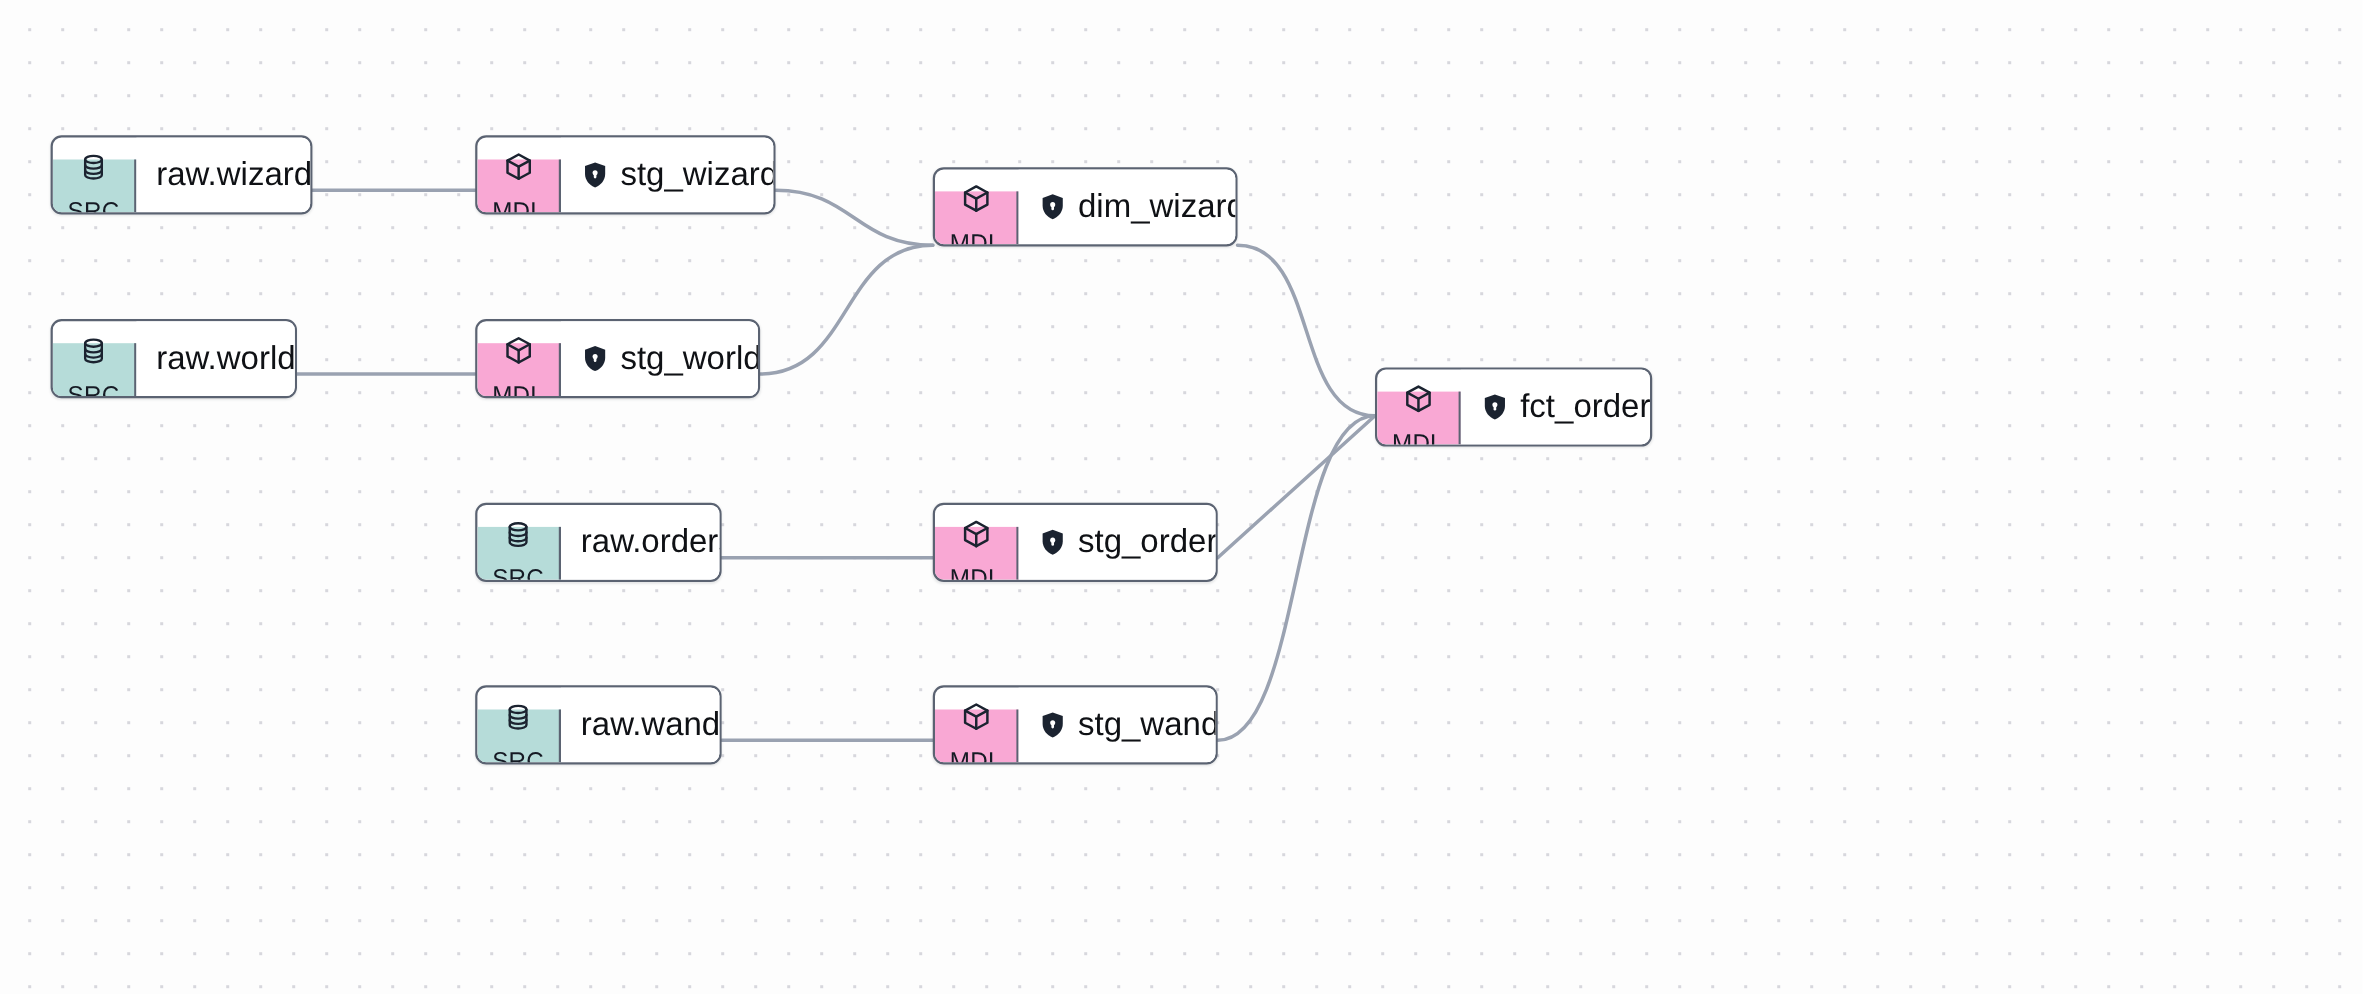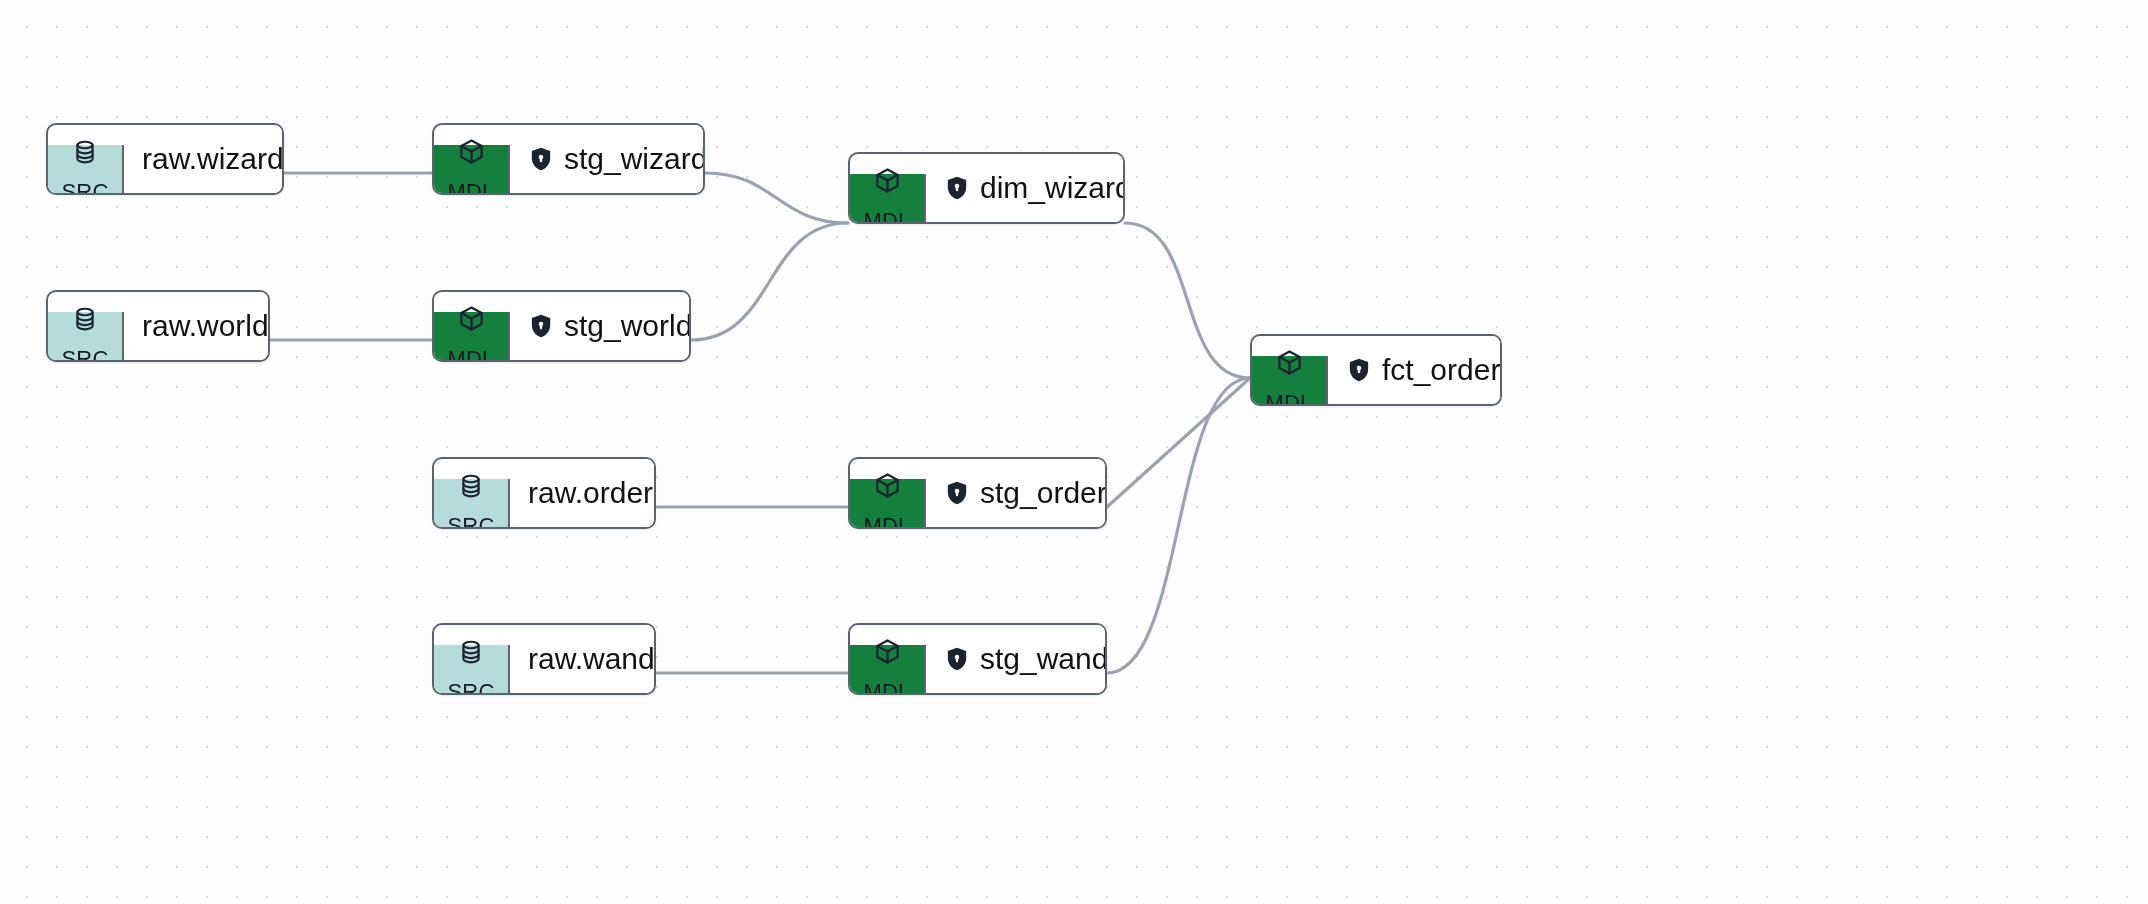--- a/index.html
+++ b/index.html
@@ -50,21 +50,21 @@
     box-sizing: border-box;
     width: 76px;
     flex: 0 0 76px;
     border-right: 2px solid #5b6372;
     padding-top: 4px;
     gap: 15px;
     margin-top: 20px;
   }
 
   .badge.src { background: #b6dcd9; }
-  .badge.mdl { background: #15803d; align-items: center; }
+  .badge.mdl { background: #f9a8d4; align-items: center; }
 
   .badge-icon {
     display: block;
     line-height: 0;
   }
 
   .badge-label {
     font-size: 22px;
     line-height: 24px;
     color: #151a24;

